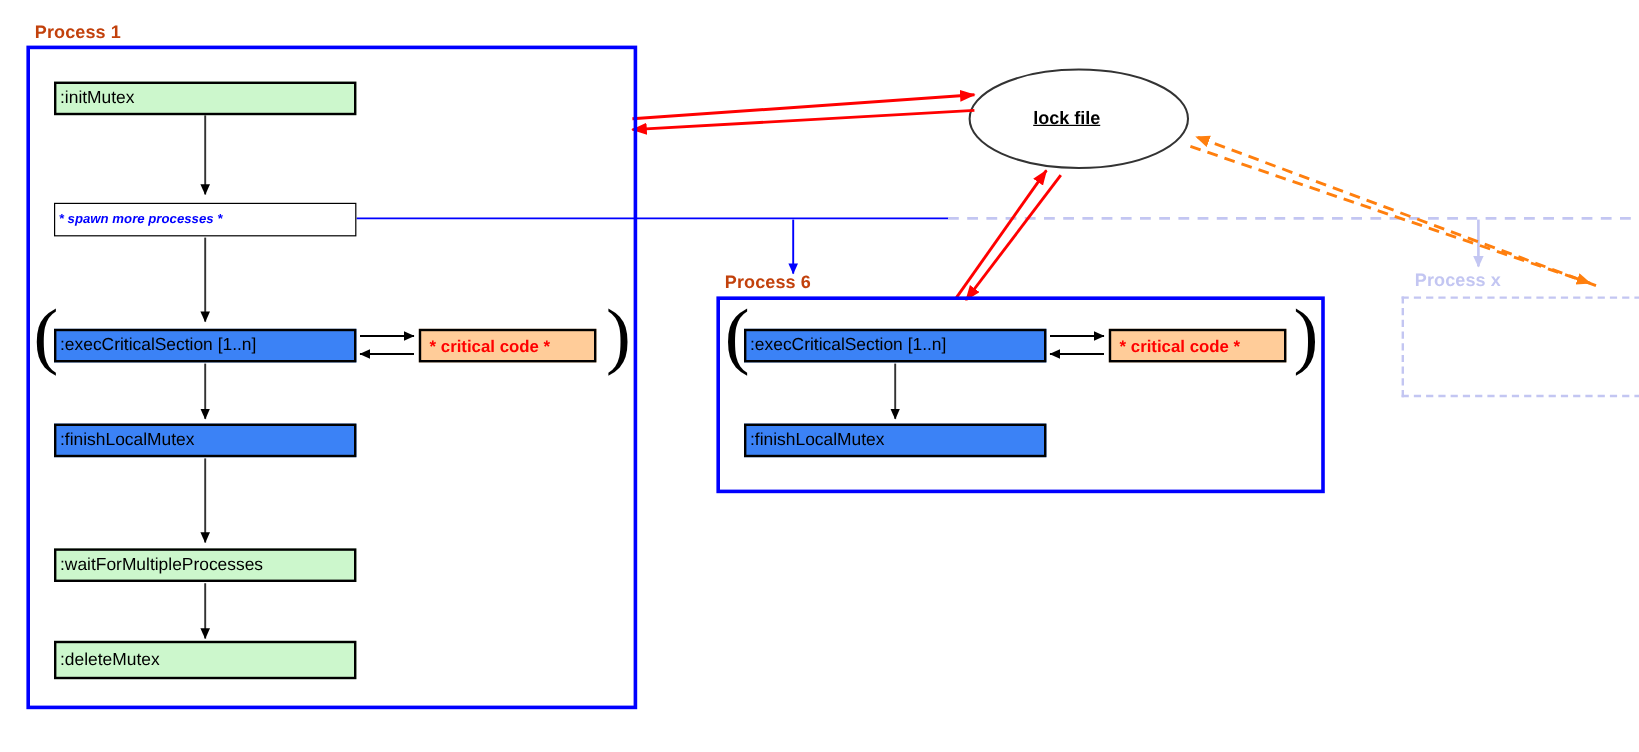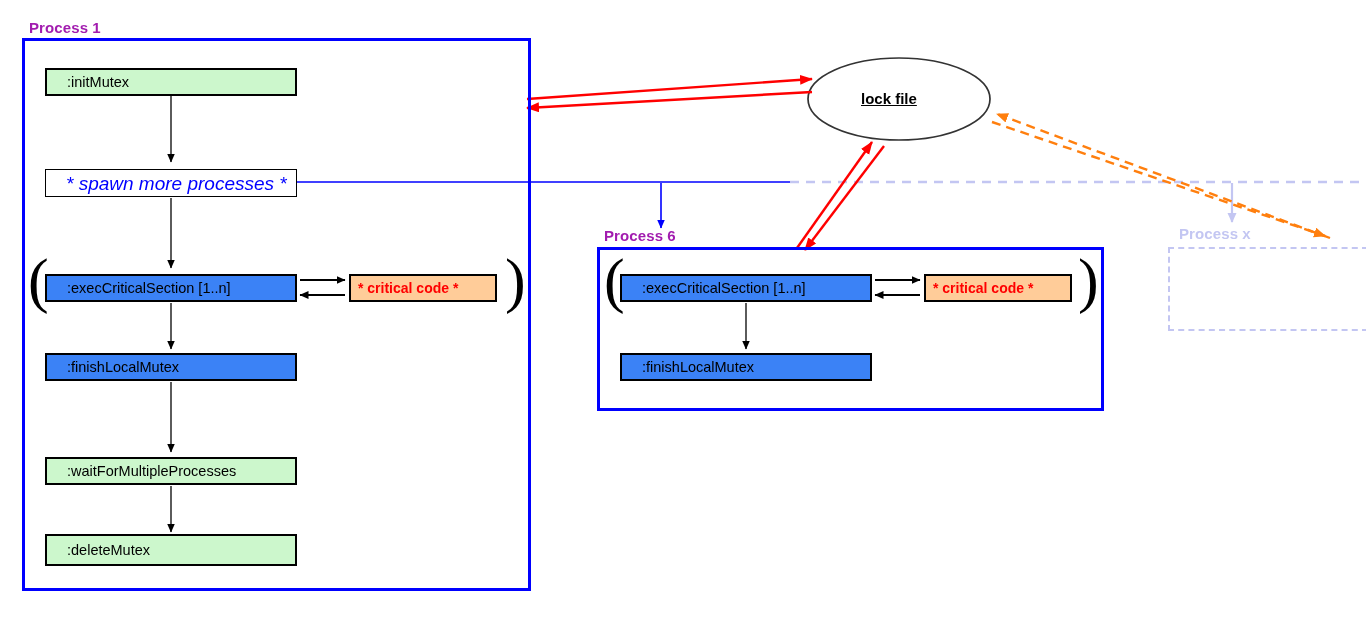--- a/index.html
+++ b/index.html
@@ -19,21 +19,21 @@
     position: absolute;
     left: 0; top: 0;
     width: 1366px;
     height: 627px;
   }
   
   .proc-title {
     position: absolute;
     font-weight: bold;
     font-size: 15px;
-    color: #a21caf;
+    color: #c2410c;
     white-space: nowrap;
     letter-spacing: 0.1px;
   }
   .proc-title.faded { color: #c3c6f2; }
   .proc-frame {
     position: absolute;
     border: 3px solid #0000ff;
     background: transparent;
   }
   .proc-frame.faded {
@@ -41,33 +41,33 @@
   }
   
   .node {
     position: absolute;
     border: 2px solid #000000;
     box-sizing: border-box;
     display: flex;
     align-items: center;
     font-size: 14.5px;
     color: #000000;
-    padding-left: 20px;
+    padding-left: 3px;
     white-space: nowrap;
     line-height: 1;
   }
   .node.green  { background: #ccf7cc; }
   .node.yellow { background: #3b82f6; }
   .node.note   { background: #ffcc99; }
   .node.plain  { background: #ffffff; }
   .node.italic-blue {
     color: #0000ff;
     font-style: italic;
-    font-weight: normal;
-    font-size: 19px;
+    font-weight: bold;
+    font-size: 11px;
   }
   .node.italic-red {
     color: #ff0000;
     font-weight: bold;
     font-size: 14px;
     padding-left: 7px;
   }
   
   .paren {
     position: absolute;

